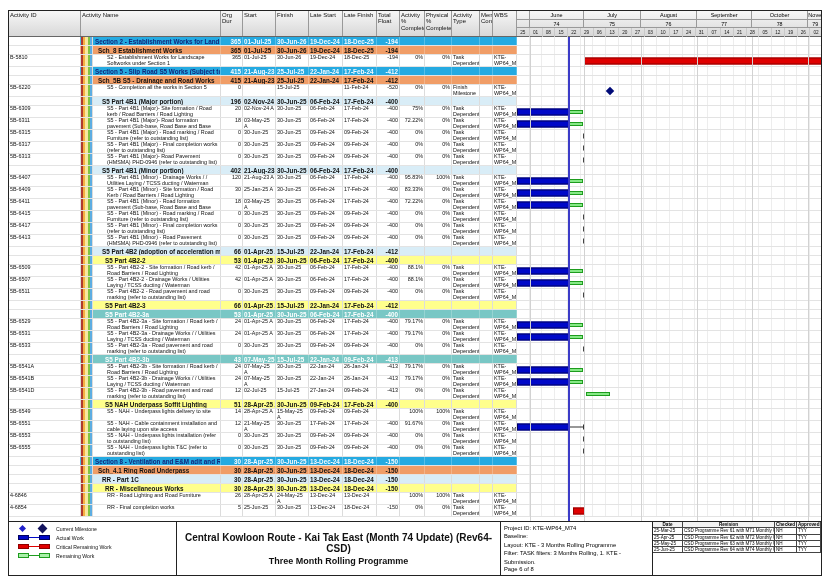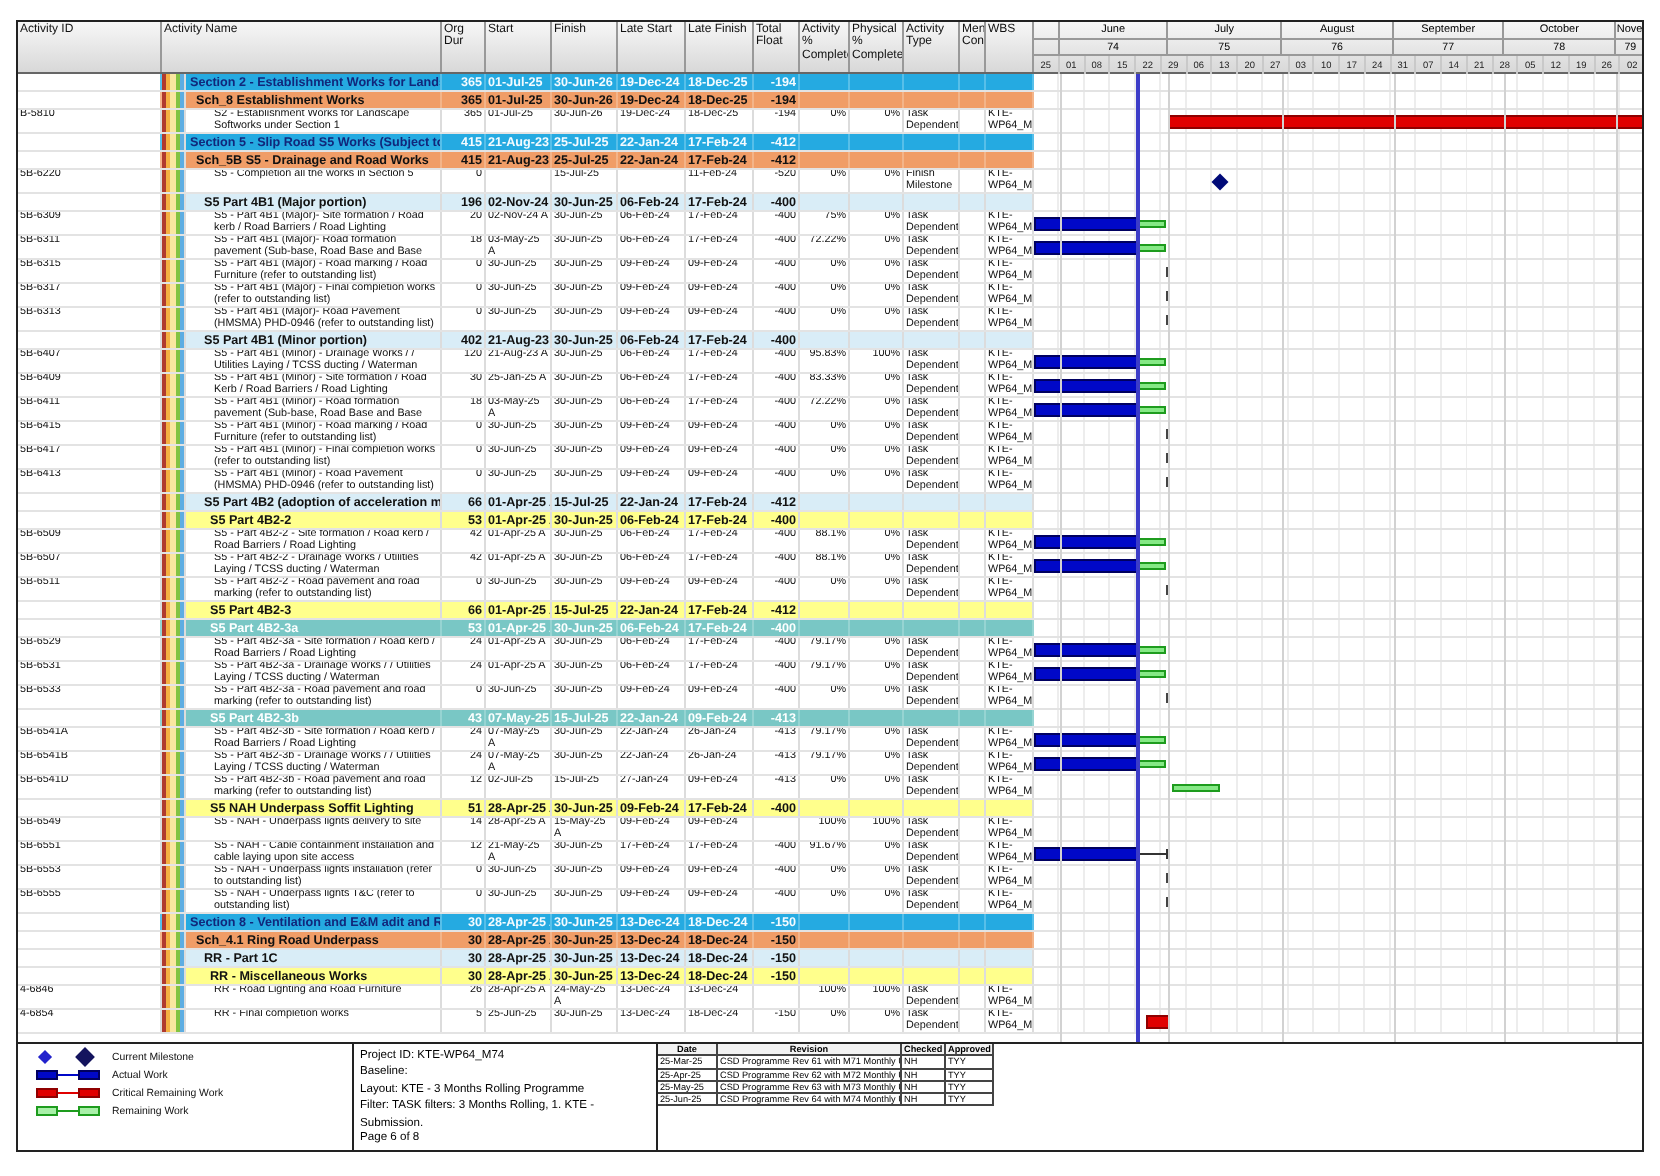--- a/index.html
+++ b/index.html
@@ -1346,20 +1346,24 @@
         </div>
         <div class="lg-row">
           <div class="lg-ico lgb-rem">
             <span class="lg-seg"></span>
             <span class="lg-con"></span>
             <span class="lg-seg"></span>
           </div>
           <span class="lg-lab">Remaining Work</span>
         </div>
       </div>
+    <div class="fbox f-title">
+      <div class="t1">Central Kowloon Route - Kai Tak East (Month 74 Update) (Rev64- CSD)</div>
+      <div class="t2">Three Month Rolling Programme</div>
+    </div>
     <div class="fbox f-proj">
       <div>Project ID: KTE-WP64_M74</div>
       <div>Baseline:</div>
       <div>Layout: KTE - 3 Months Rolling Programme</div>
       <div>Filter: TASK filters: 3 Months Rolling, 1. KTE - Submission.</div>
       <div class="pg">Page 6 of 8</div>
     </div>
     <div class="fbox f-rev">
       <div class="rev-grid" id="revgrid">
           <div class="rh">Date</div>

